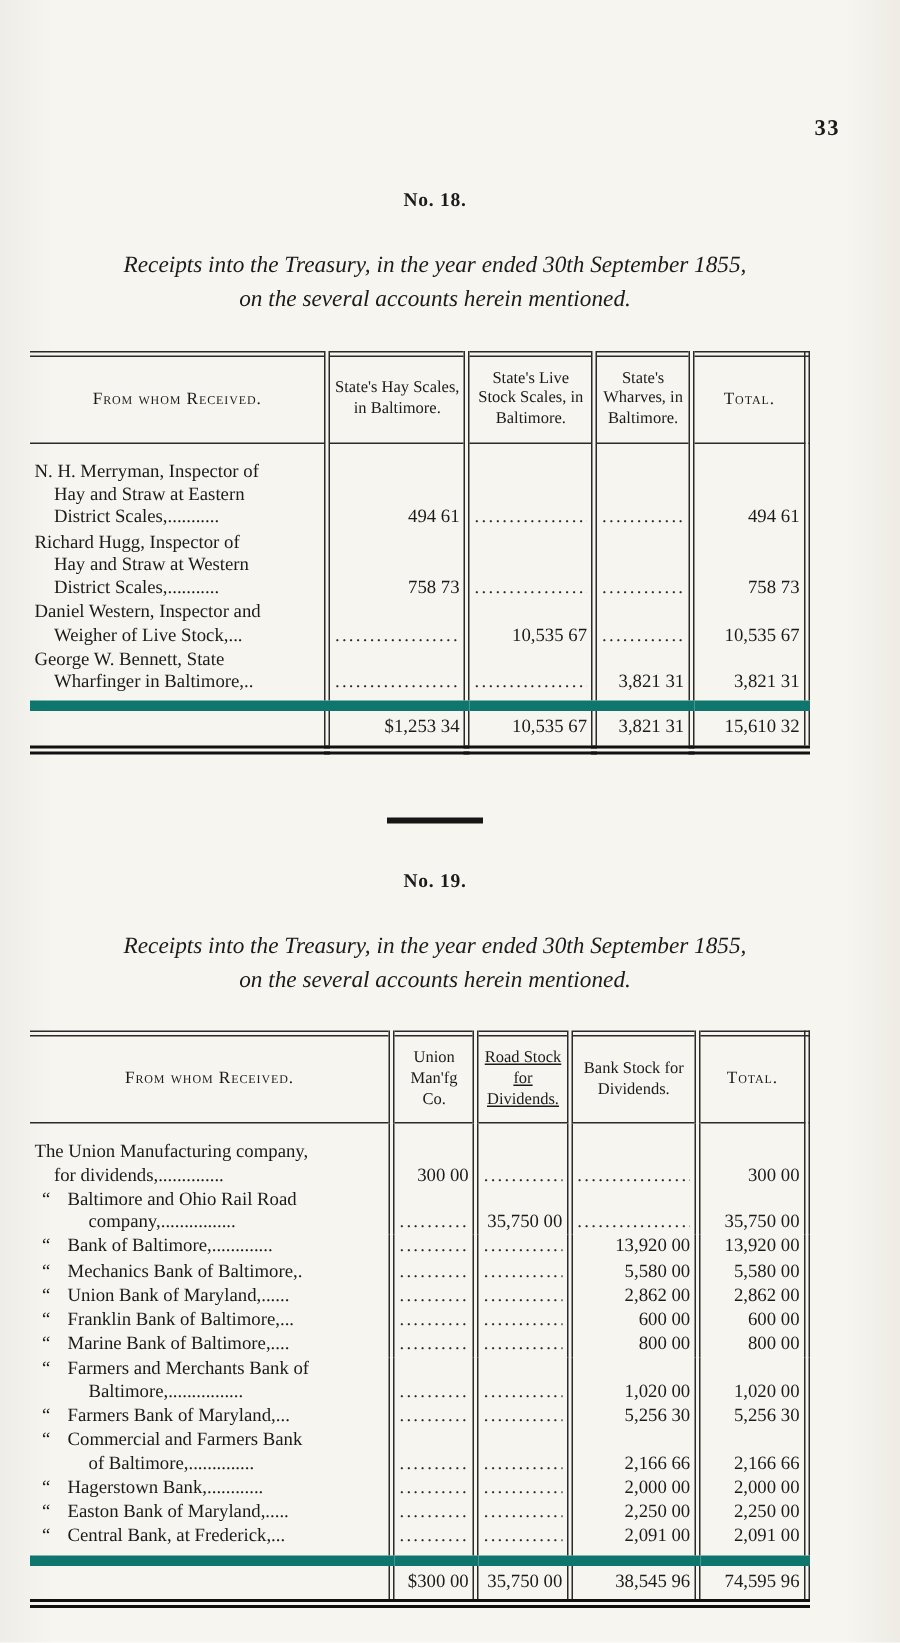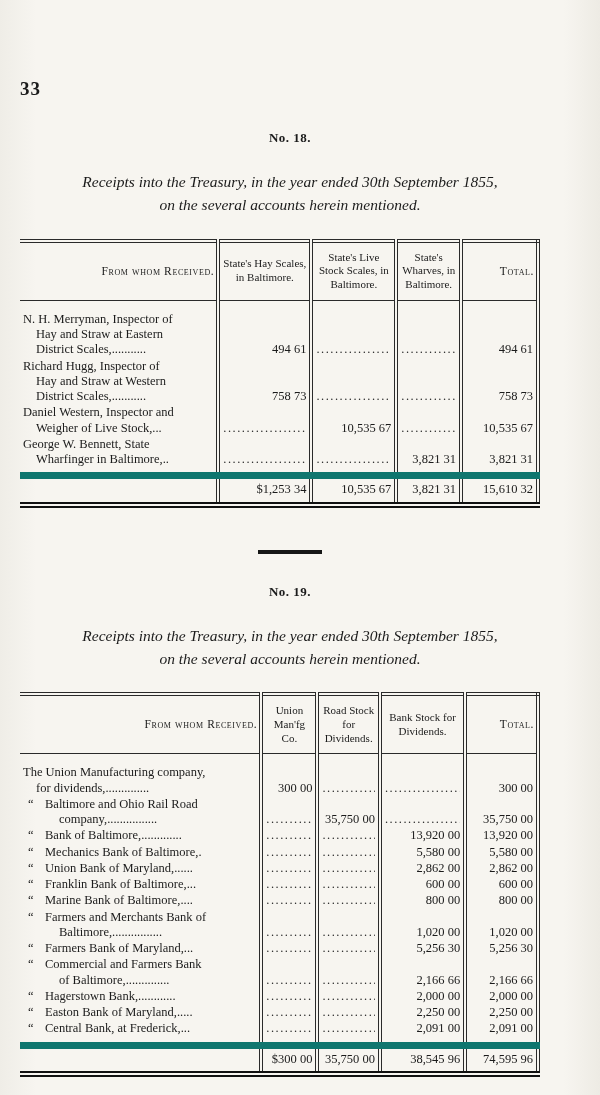--- a/index.html
+++ b/index.html
@@ -6,23 +6,23 @@
   html, body { width: 600px; }
   body {
     height: 1095px;
     background: linear-gradient(90deg, #efede7 0%, #f7f5f0 6%, #f7f5f0 94%, #edebe4 100%);
     font-family: "Liberation Serif", "DejaVu Serif", serif;
     color: #1b1b1b;
     overflow: hidden;
   }
   .page { padding: 78px 40px 0 20px; }
   .page-number {
-    text-align: left;
+    text-align: right;
     font-weight: bold;
-    font-size: 19px;
+    font-size: 15px;
     letter-spacing: 1px;
   }
   .section-heading {
     text-align: center;
     font-weight: bold;
     font-size: 13px;
     letter-spacing: 0.5px;
     margin-top: 30px;
   }
   .caption {
@@ -44,21 +44,21 @@
   }
   th {
     font-weight: normal;
     font-size: 11px;
     line-height: 1.25;
     text-align: center;
     vertical-align: middle;
     padding: 8px 2px;
     border-bottom: 1px solid #2a2a2a;
   }
-  .sc { font-variant: small-caps; letter-spacing: 0.6px; font-size: 11.5px; text-align: right; }
+  .sc { font-variant: small-caps; letter-spacing: 0.6px; font-size: 11.5px; }
   td { vertical-align: bottom; padding: 0 3px 1px 3px; line-height: 1.22; }
   td.num, th.num { border-left: 4px double #2a2a2a; }
   td.num { text-align: right; white-space: nowrap; overflow: hidden; }
   .dots {
     overflow: hidden;
     white-space: nowrap;
     letter-spacing: 1.5px;
     color: #2c2c2c;
     text-align: left;
   }
@@ -72,21 +72,21 @@
   .name-wrap.dittoed .cont { padding-left: 14px; }
   .ditto { position: absolute; left: 5px; top: 0; }
   
   .t1 th:nth-child(1) { width: 196px; }
   .t1 th:nth-child(2) { width: 92px; }
   .t1 th:nth-child(3) { width: 84px; }
   .t1 th:nth-child(4) { width: 64px; }
   .t1 th:nth-child(5) { width: 76px; }
   .t2 th:nth-child(1) { width: 232px; }
   .t2 th:nth-child(2) { width: 54px; }
-  .t2 th:nth-child(3) { width: 60px; }
+  .t2 th:nth-child(3) { width: 60px; text-decoration: underline; }
   .t2 th:nth-child(4) { width: 82px; }
   .t2 th:nth-child(5) { width: 70px; }
   .divider {
     width: 64px;
     height: 4px;
     background: #161616;
     margin: 42px auto 0 auto;
   }
 </style>
 </head>

